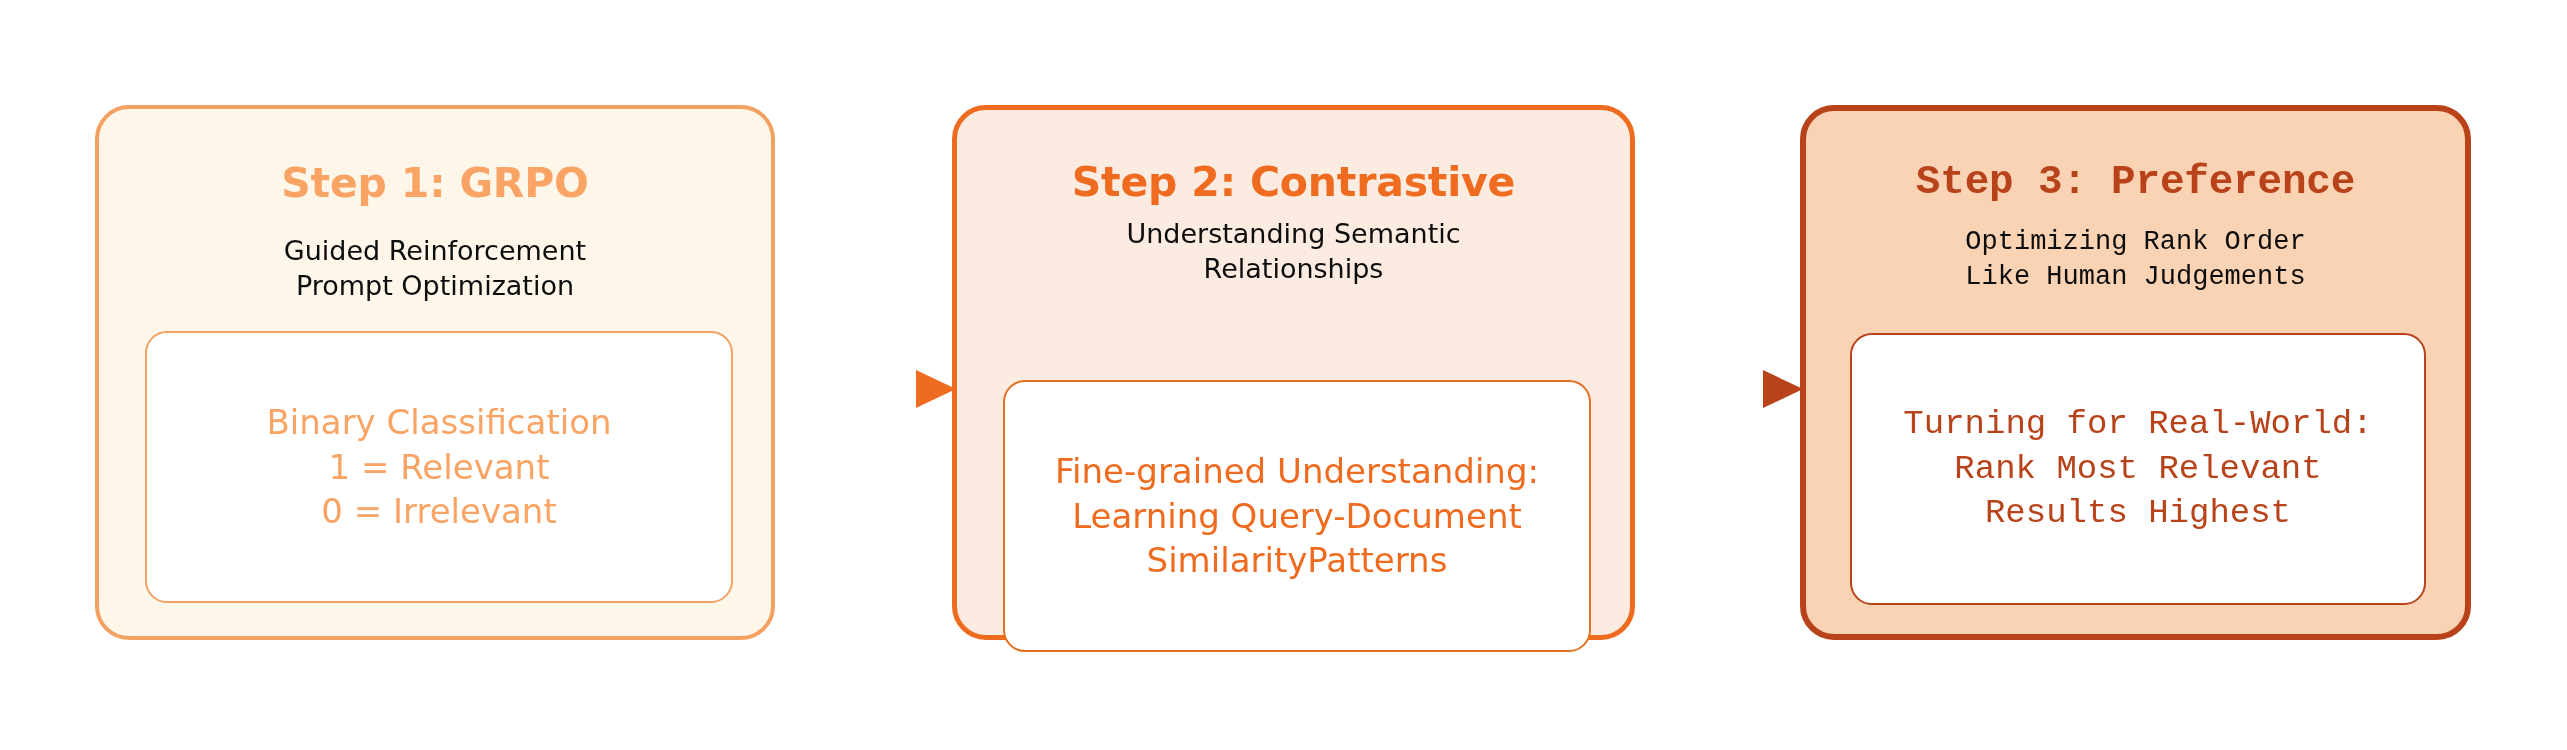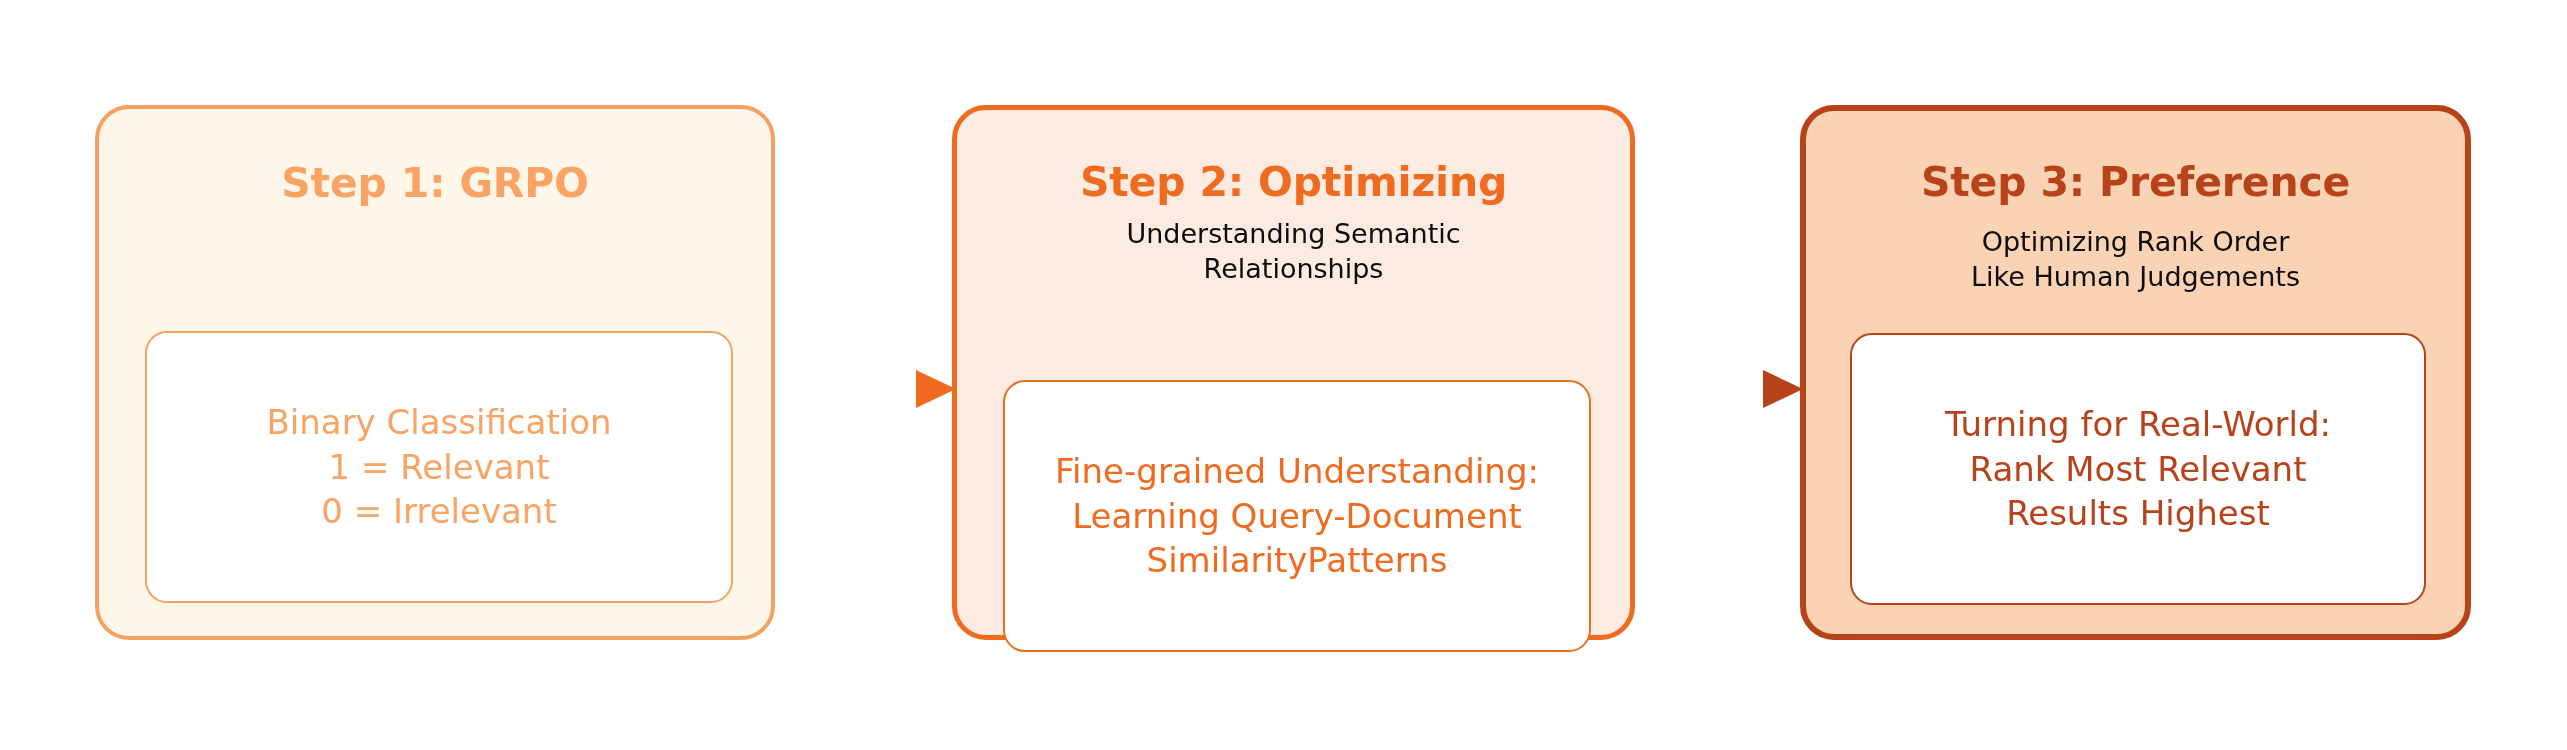--- a/index.html
+++ b/index.html
@@ -97,20 +97,21 @@
     margin-top: 48px;
   }
   #card-2 .detail-text { color: #EE6B1F; }
 
   
   #card-3 {
     left: 1800px; top: 105px;
     width: 671px; height: 535px;
     background: #FAD3B4;
     border: 6px solid #B8431A;
+    font-family: Liberation Mono, monospace;
   }
   #card-3 .step-title  { color: #B8431A; margin-top: 49px; }
   #card-3 .step-subtitle { margin-top: 20px; }
   #card-3 .detail-box {
     left: 44px; top: 222px;
     width: 576px; height: 272px;
     border: 2px solid #B8431A;
   }
   #card-3 .detail-text { color: #B8431A; }
 
@@ -123,20 +124,22 @@
   #arrow-1 { left: 771px; width: 190px; }
   #arrow-2 { left: 1630px; width: 178px; }
 </style>
 </head>
 <body>
 
 <div class="canvas">
 
   <div class="step-card" id="card-1">
     <div class="step-title">Step 1: GRPO</div>
+    <div class="step-subtitle">Guided Reinforcement
+Prompt Optimization</div>
     <div class="detail-box">
       <div class="detail-text">Binary Classification
 1 = Relevant
 0 = Irrelevant</div>
     </div>
   </div>
 
   <div class="arrow" id="arrow-1">
     <svg width="190" height="60" viewBox="0 0 190 60">
       <defs>
@@ -144,21 +147,21 @@
           <stop offset="0%" stop-color="#F6A769"></stop>
           <stop offset="100%" stop-color="#EE6B1F"></stop>
         </linearGradient>
       </defs>
       <line x1="0" y1="29" x2="152" y2="29" stroke="url(#grad-arrow-1)" stroke-width="7"></line>
       <polygon points="145,10 185,29 145,48" fill="#EE6B1F"></polygon>
     </svg>
   </div>
 
   <div class="step-card" id="card-2">
-    <div class="step-title">Step 2: Optimizing</div>
+    <div class="step-title">Step 2: Contrastive</div>
     <div class="step-subtitle">Understanding Semantic
 Relationships</div>
     <div class="detail-box">
       <div class="detail-text">Fine-grained Understanding:
 Learning Query-Document
 SimilarityPatterns</div>
     </div>
   </div>
 
   <div class="arrow" id="arrow-2">

